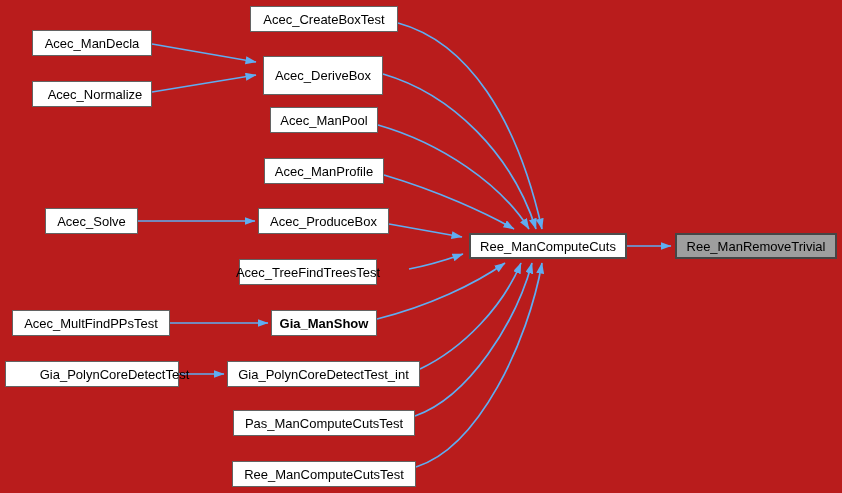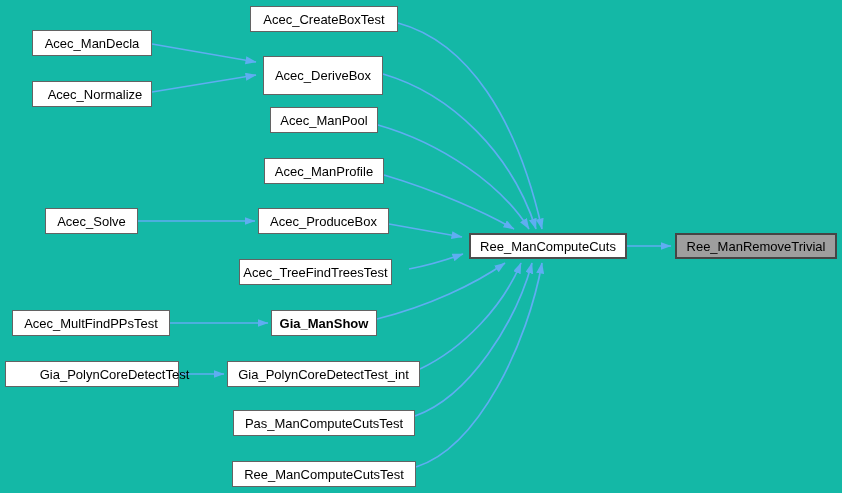--- a/index.html
+++ b/index.html
@@ -4,21 +4,21 @@
 <style>
   html, body {
     margin: 0;
     padding: 0;
     background: #000000;
   }
   .canvas {
     position: relative;
     width: 842px;
     height: 493px;
-    background: #14b8a6;
+    background: #b91c1c;
     overflow: hidden;
     font-family: "Liberation Sans", sans-serif;
   }
   .edge-layer {
     position: absolute;
     left: 0;
     top: 0;
     width: 842px;
     height: 493px;
   }
@@ -76,21 +76,21 @@
   </svg>
   <div id="nodes">
       <div class="node" style="left: 250px; top: 6px; width: 148px; height: 26px;">Acec_CreateBoxTest</div>
       <div class="node" style="left: 32px; top: 30px; width: 120px; height: 26px;">Acec_ManDecla</div>
       <div class="node" style="left: 263px; top: 56px; width: 120px; height: 39px;">Acec_DeriveBox</div>
       <div class="node" style="left: 32px; top: 81px; width: 120px; height: 26px; padding-left: 6px;">Acec_Normalize</div>
       <div class="node" style="left: 270px; top: 107px; width: 108px; height: 26px;">Acec_ManPool</div>
       <div class="node" style="left: 264px; top: 158px; width: 120px; height: 26px;">Acec_ManProfile</div>
       <div class="node" style="left: 45px; top: 208px; width: 93px; height: 26px;">Acec_Solve</div>
       <div class="node" style="left: 258px; top: 208px; width: 131px; height: 26px;">Acec_ProduceBox</div>
-      <div class="node" style="left: 239px; top: 259px; width: 153px; height: 26px;">Acec_TreeFindTreesTest</div>
+      <div class="node" style="left: 239px; top: 259px; width: 138px; height: 26px;">Acec_TreeFindTreesTest</div>
       <div class="node" style="left: 12px; top: 310px; width: 158px; height: 26px;">Acec_MultFindPPsTest</div>
       <div class="node" style="left: 271px; top: 310px; width: 106px; height: 26px; font-weight: bold;">Gia_ManShow</div>
       <div class="node" style="left: 5px; top: 361px; width: 174px; height: 26px; padding-left: 45px;">Gia_PolynCoreDetectTest</div>
       <div class="node" style="left: 227px; top: 361px; width: 193px; height: 26px;">Gia_PolynCoreDetectTest_int</div>
       <div class="node" style="left: 233px; top: 410px; width: 182px; height: 26px;">Pas_ManComputeCutsTest</div>
       <div class="node" style="left: 232px; top: 461px; width: 184px; height: 26px;">Ree_ManComputeCutsTest</div>
       <div class="node focus" style="left: 469px; top: 233px; width: 158px; height: 26px;">Ree_ManComputeCuts</div>
       <div class="node current" style="left: 675px; top: 233px; width: 162px; height: 26px;">Ree_ManRemoveTrivial</div>
     </div>
 </div>

